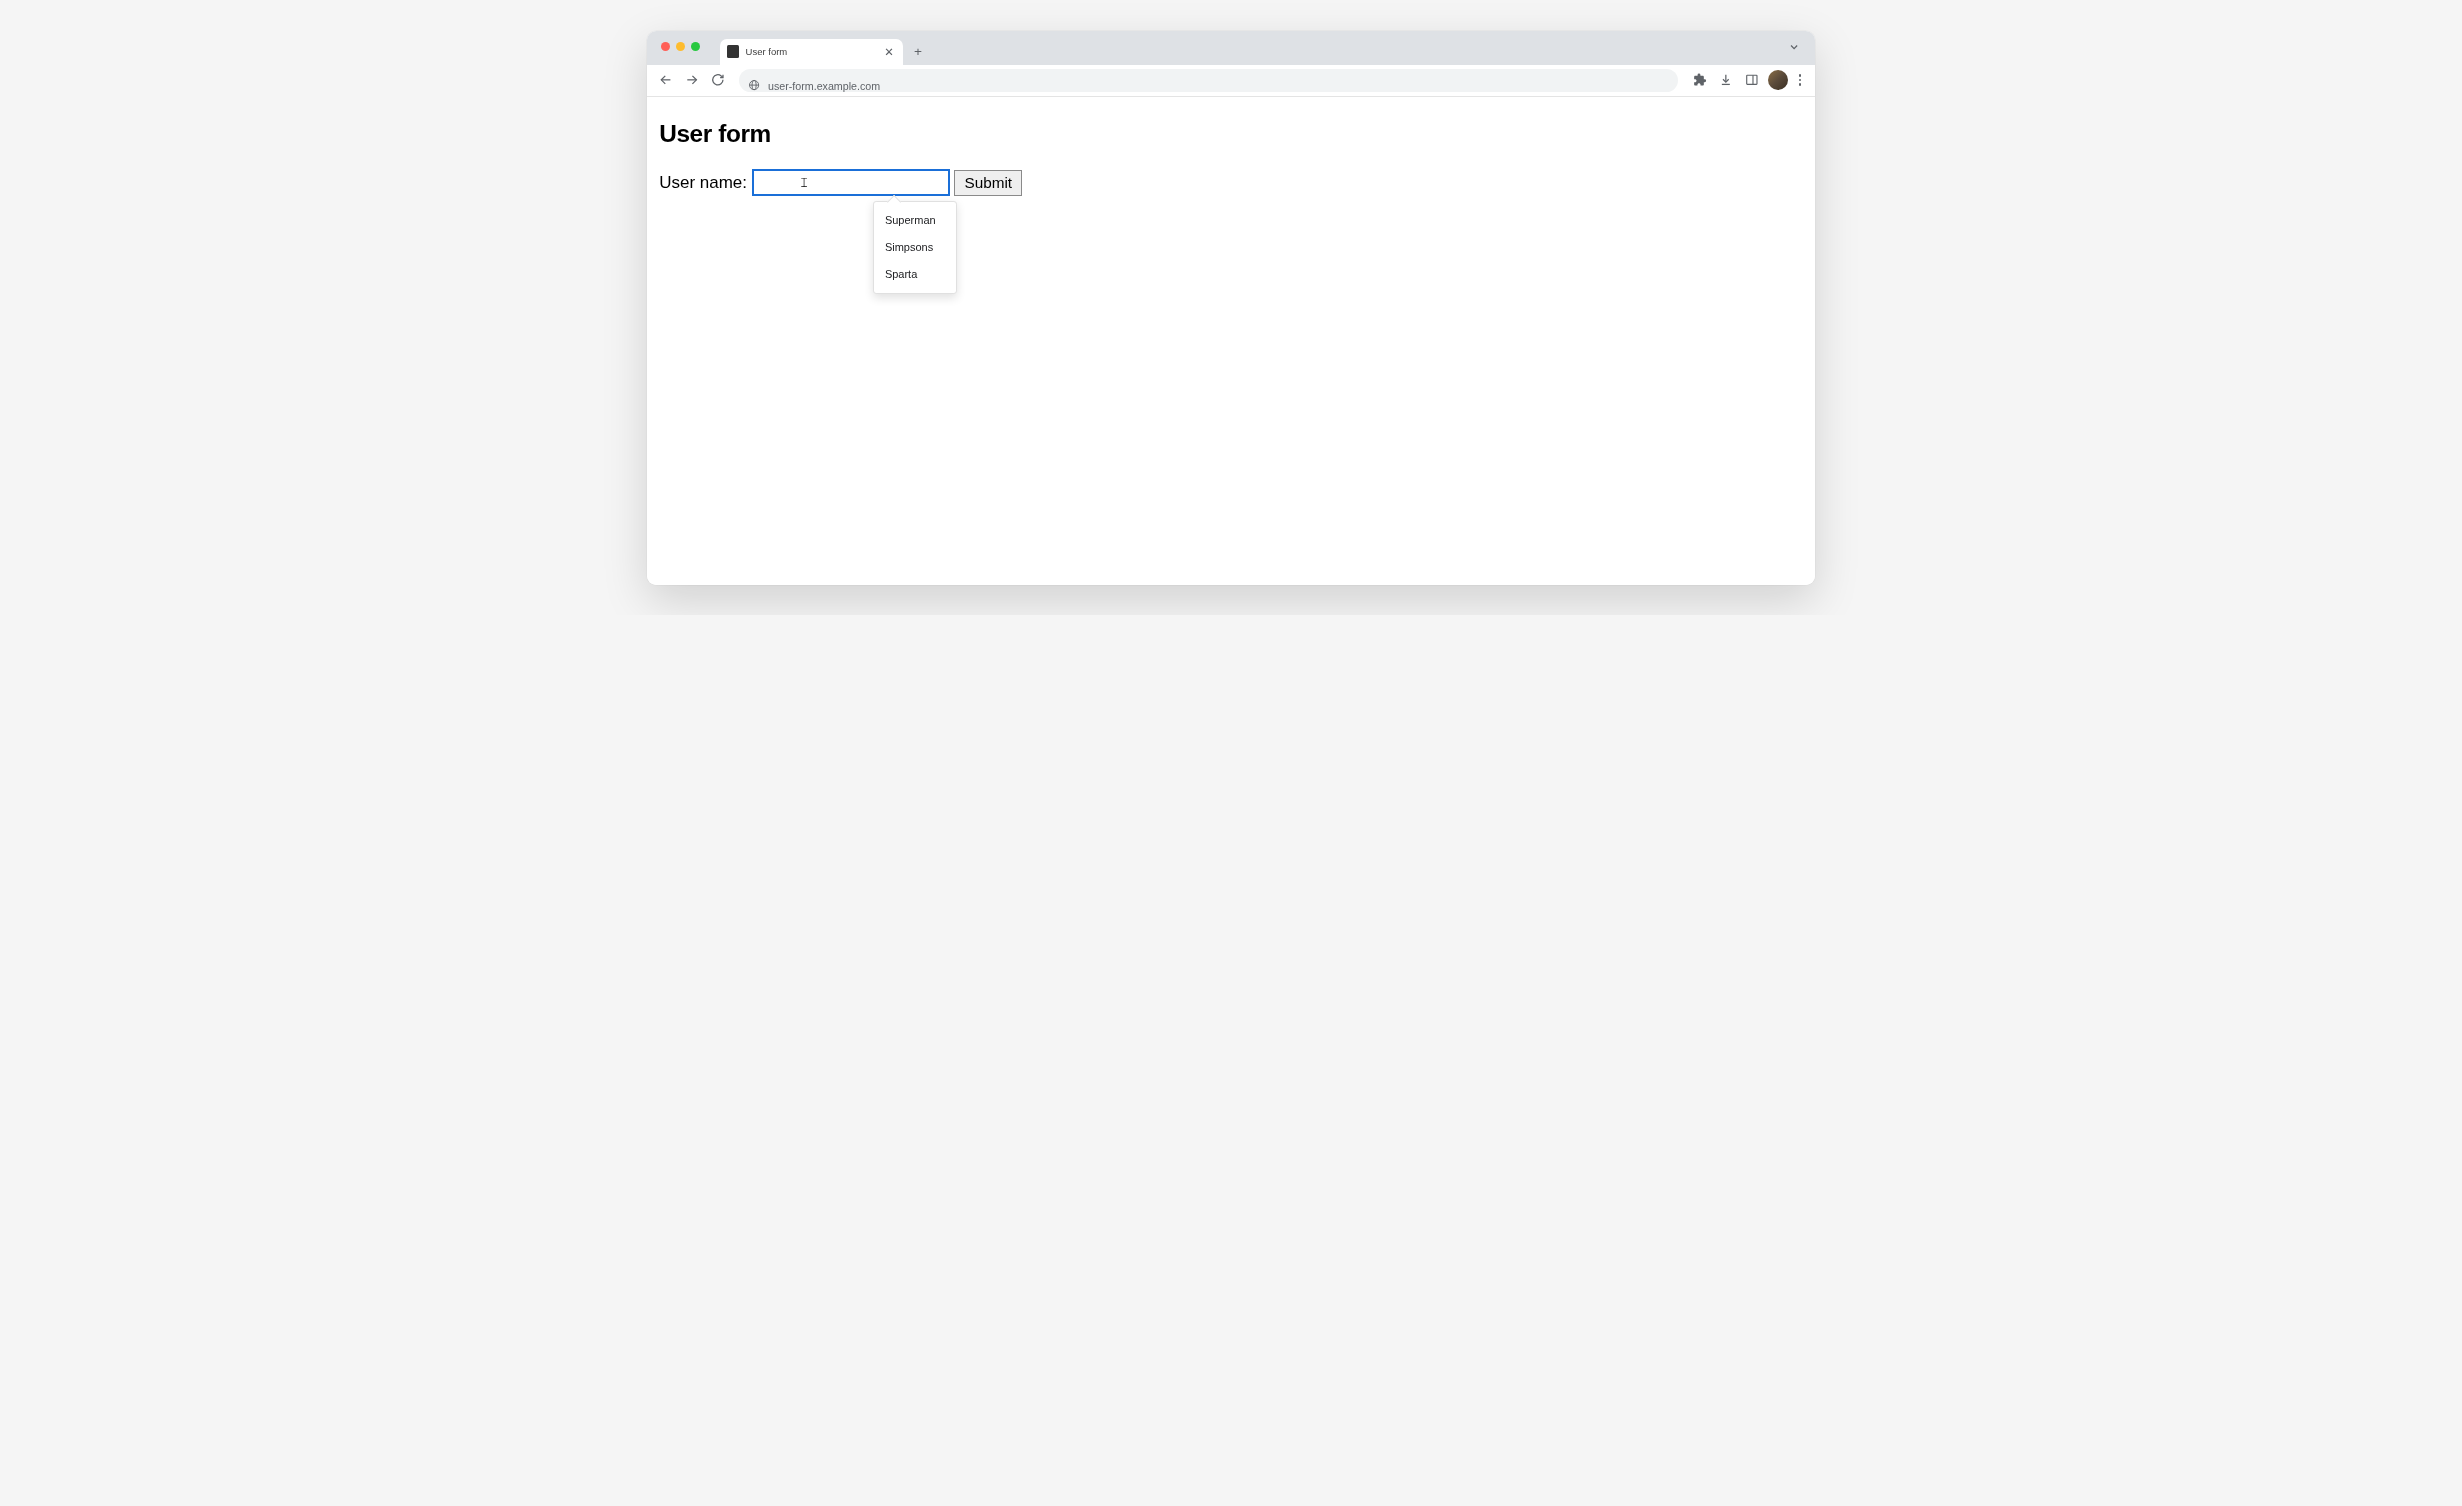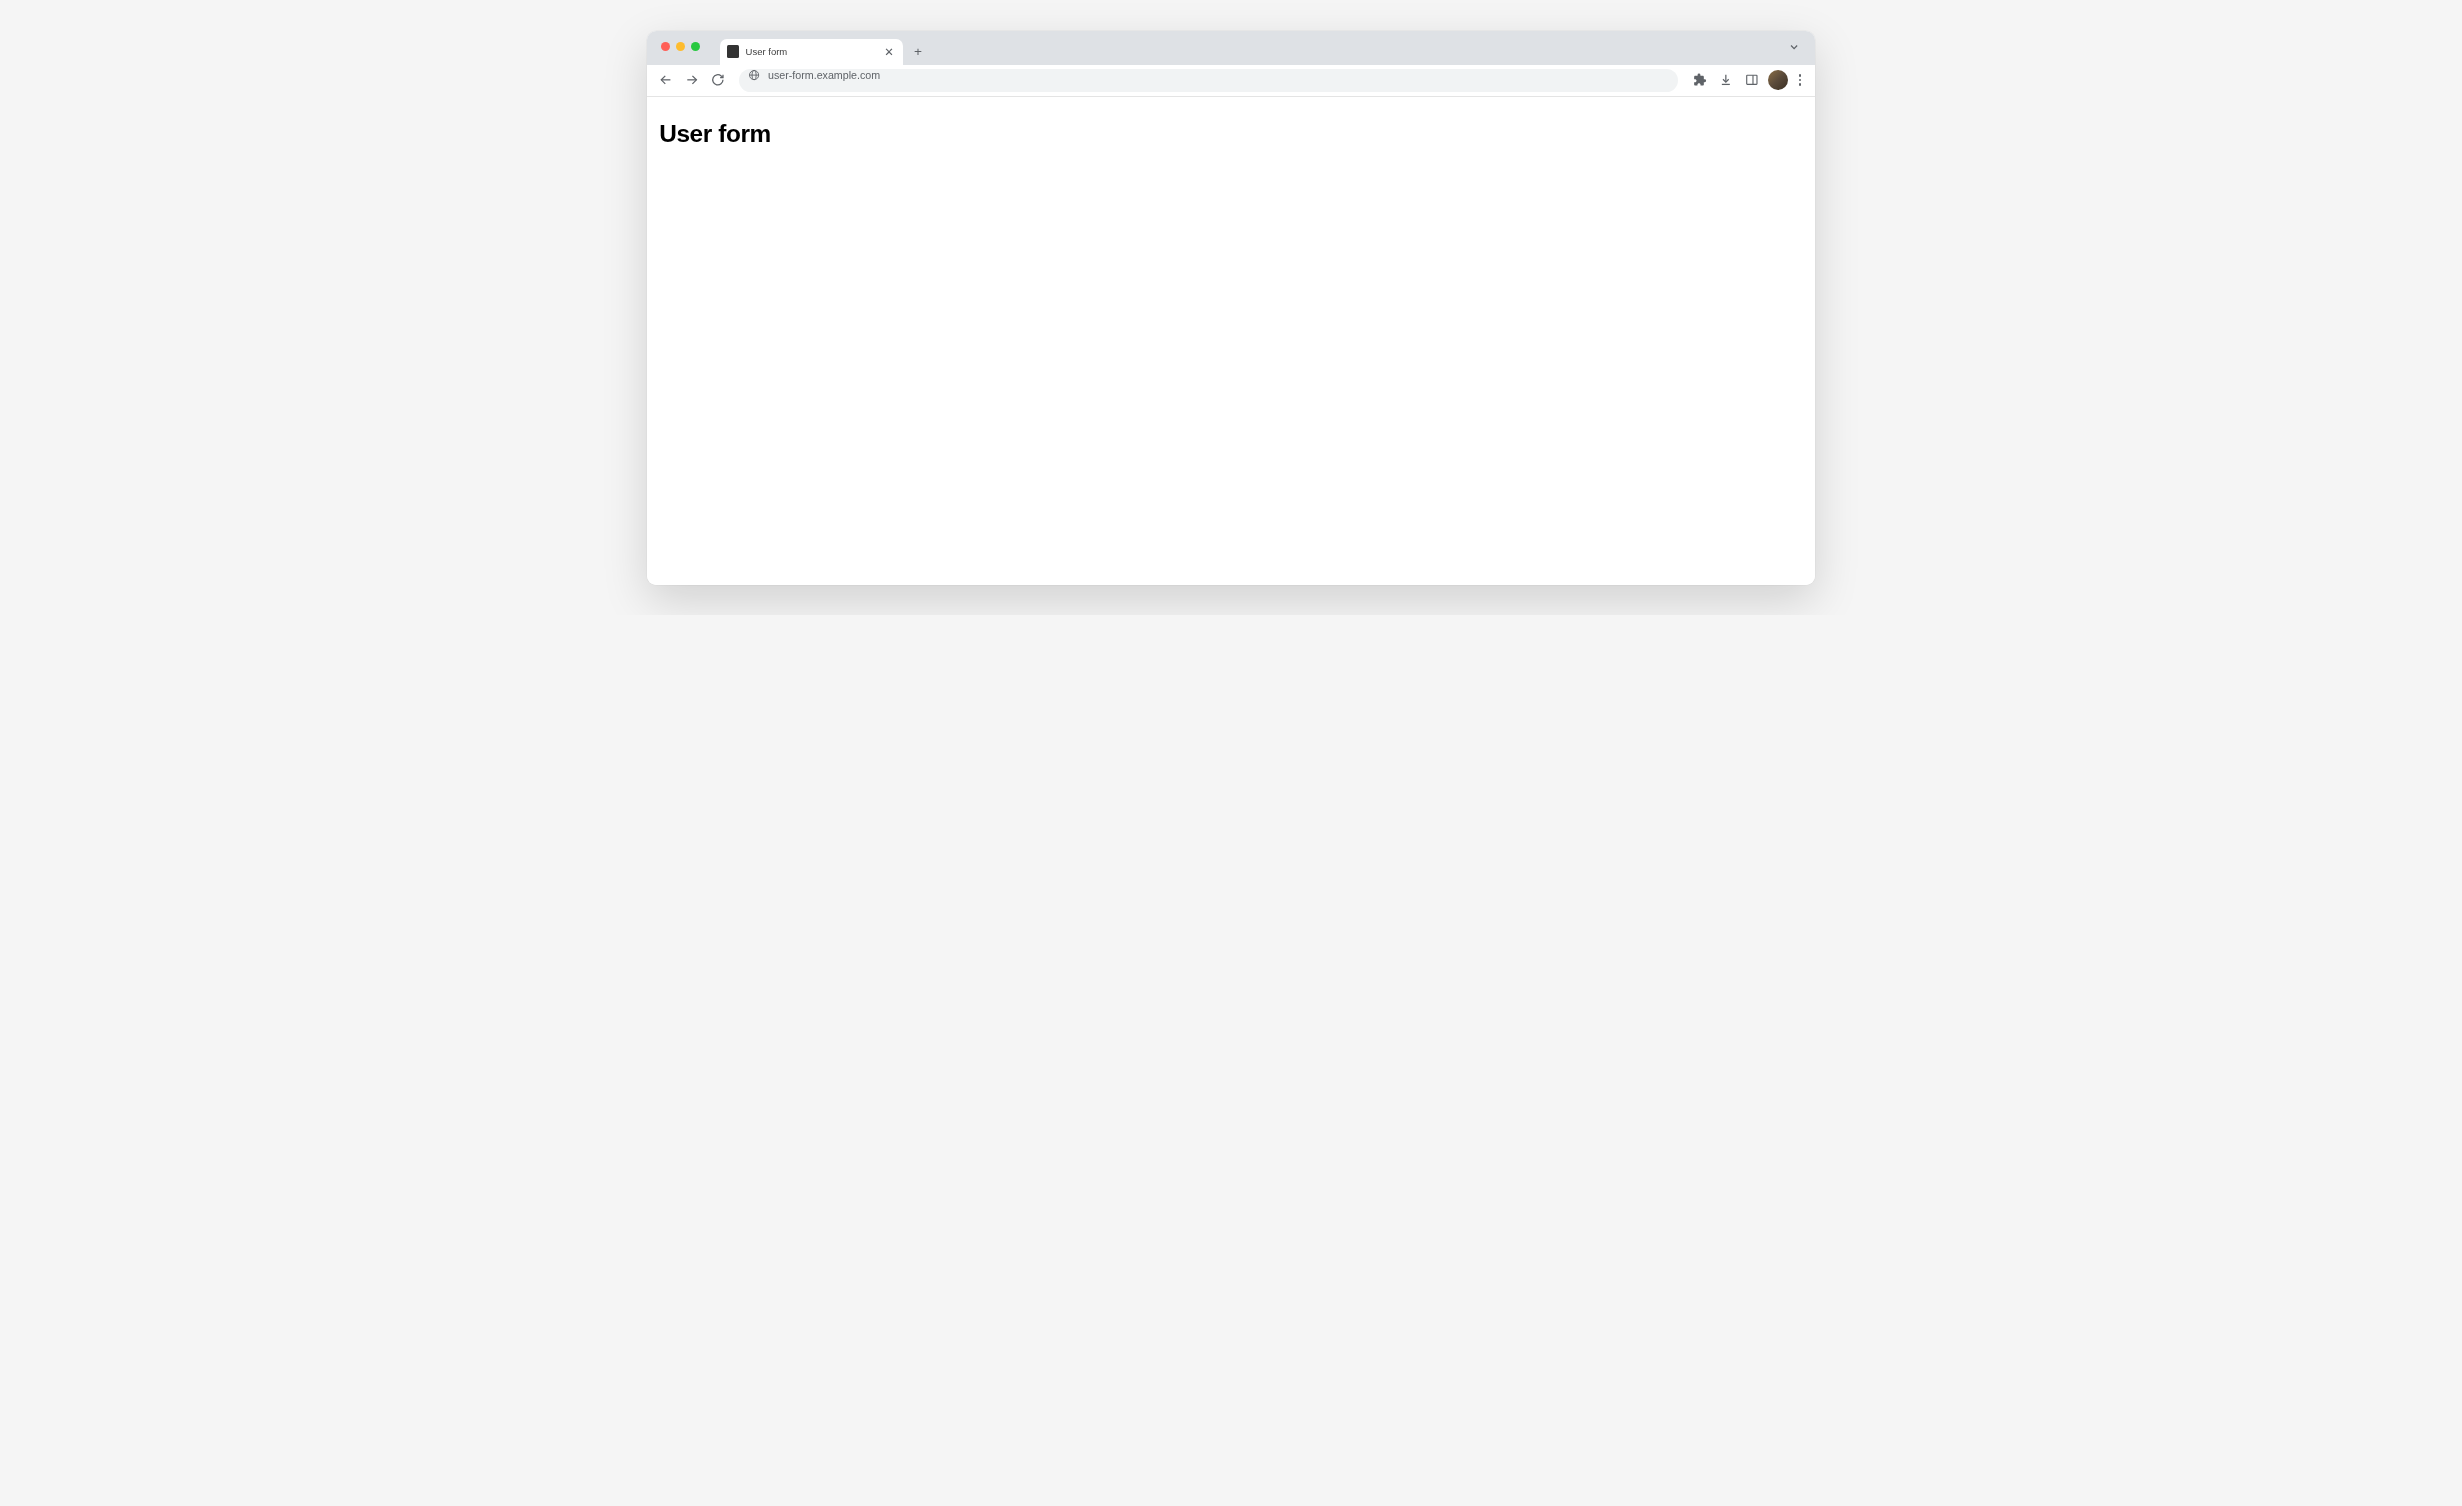--- a/index.html
+++ b/index.html
@@ -130,21 +130,21 @@
       cursor: pointer;
       border-radius: 50%;
     }
     .nav-btn svg { width: 13.7px; height: 13.7px; }
     .address-bar {
       flex: 1;
       background: #f1f3f4;
       height: 23px;
       border-radius: 11.4px;
       display: flex;
-      align-items: flex-start;
+      align-items: flex-end;
       padding: 0 9.2px;
       margin: 0 6.1px;
       gap: 7.6px;
     }
     .site-icon {
       color: #5f6368;
       display: flex;
       align-items: center;
     }
     .site-icon svg { width: 12.2px; height: 12.2px; }
@@ -346,15 +346,27 @@
       <div class="menu-dots">
         <span></span>
           <span></span>
           <span></span>
       </div>
     </div>
   </div>
 
   <div class="content">
     <h1 class="page-heading">User form</h1>
+    <div class="form-row">
+      <label class="form-label">User name:</label>
+      <input class="text-input" type="text" value="" style="">
+      <span class="text-cursor">𝙸</span>
+      <button class="submit-btn">Submit</button>
+
+      <div class="autocomplete">
+        <div class="ac-item">Superman</div>
+        <div class="ac-item">Simpsons</div>
+        <div class="ac-item">Sparta</div>
+      </div>
+    </div>
   </div>
 </div>
 
 
 </body></html>

